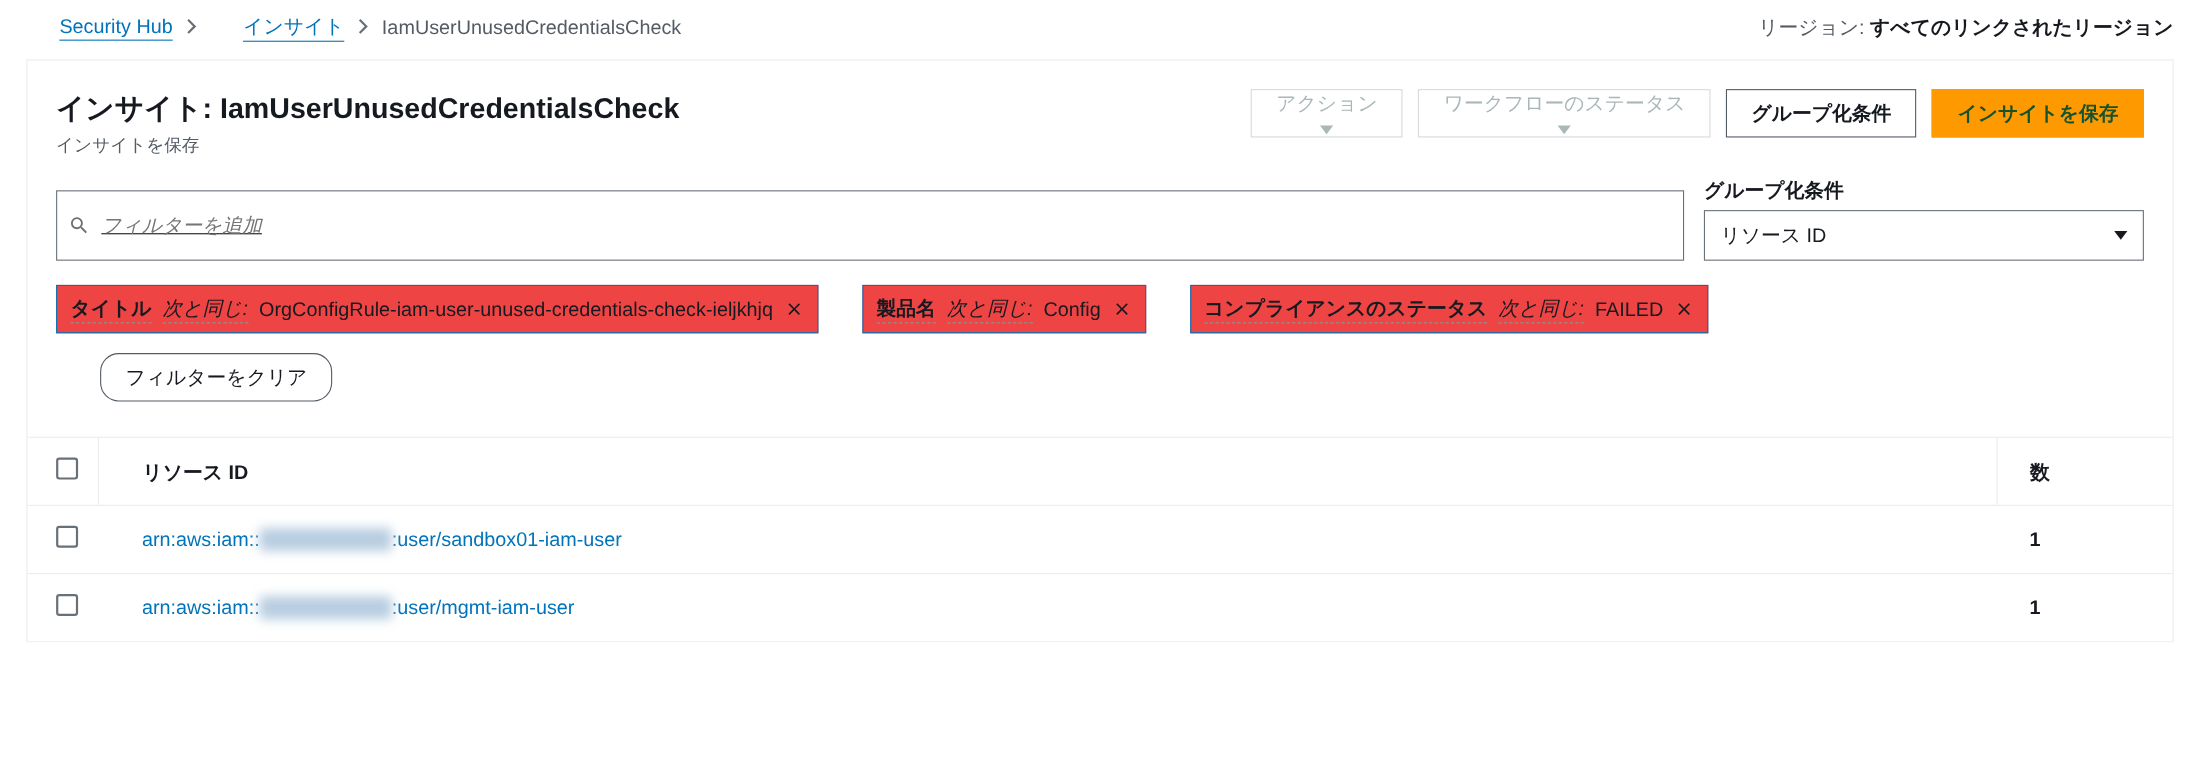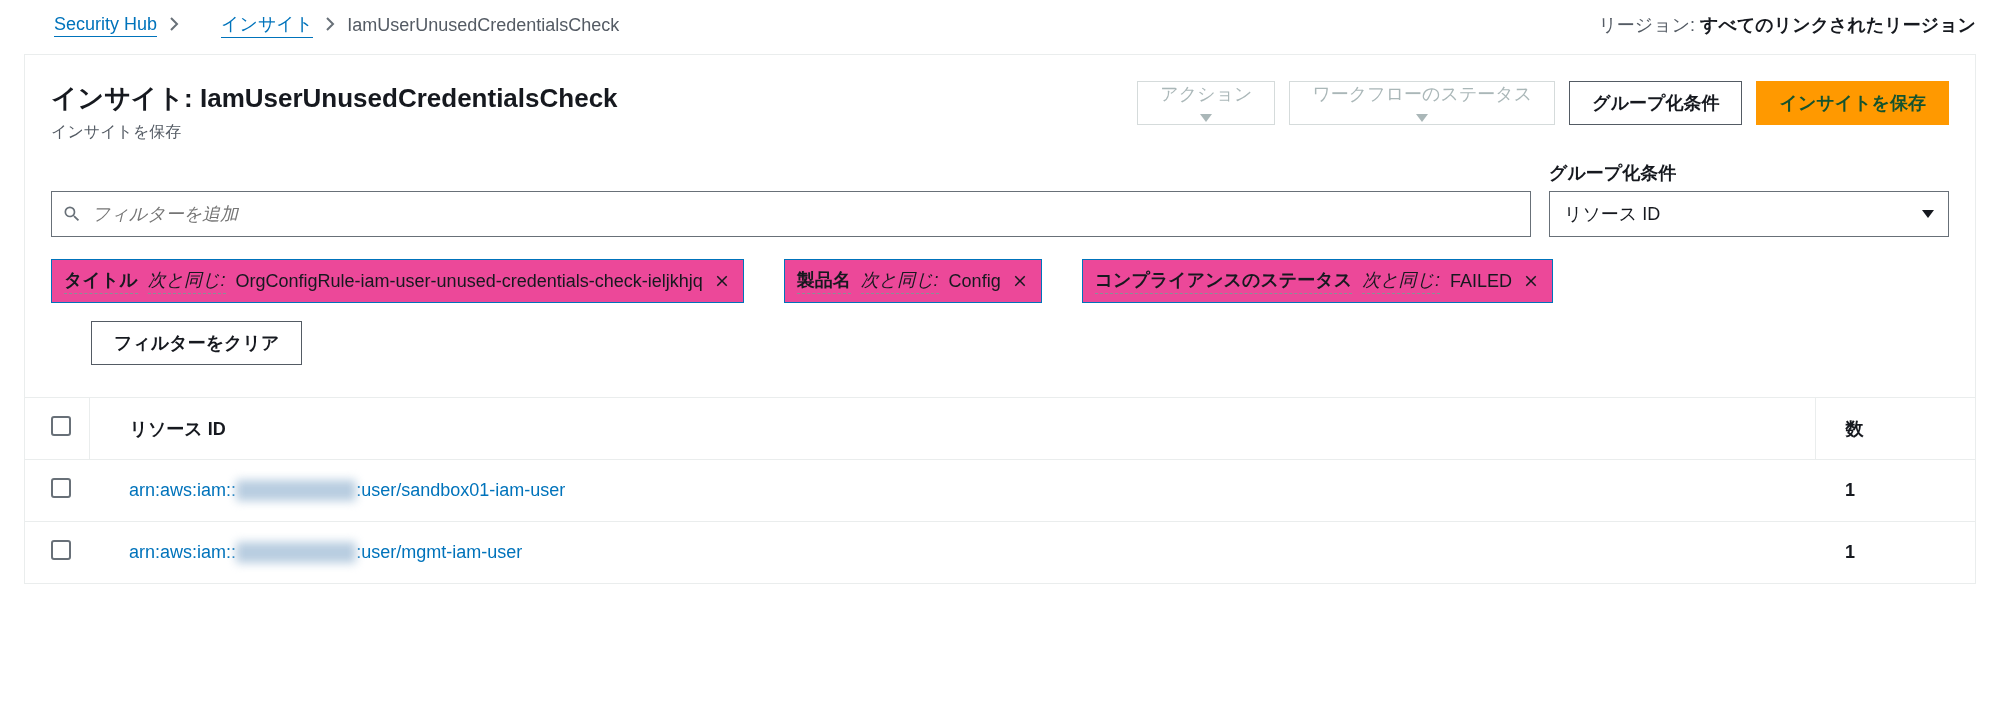--- a/index.html
+++ b/index.html
@@ -92,22 +92,23 @@
     .filter-top-row {
       display: flex;
       align-items: flex-end;
       gap: 18px;
     }
     .search-wrap {
       flex: 1;
       display: flex;
       align-items: center;
       border: 1px solid #687078;
-      height: 46px;
+      height: 64px;
       padding: 0 10px;
+      text-decoration: underline;
     }
     .search-wrap input {
       flex: 1;
       border: none;
       outline: none;
       font-size: 18px;
       font-style: italic;
       color: #687078;
       background: transparent;
     }
@@ -132,31 +133,31 @@
       flex-wrap: wrap;
       gap: 40px;
       margin-top: 22px;
       align-items: center;
     }
     .chip {
       display: inline-flex;
       align-items: center;
       gap: 10px;
       border: 1px solid #0073bb;
-      background: #ec4899;
+      background: #ef4444;
       padding: 8px 12px;
       font-size: 18px;
     }
     .chip .field { font-weight: 700; border-bottom: 1px dashed #879196; padding-bottom: 1px; }
     .chip .op { font-style: italic; border-bottom: 1px dashed #879196; padding-bottom: 1px; }
     .chip .val { }
     .chip .close { cursor: pointer; width: 18px; height: 18px; fill: #16191f; }
 
     .clear-filters-row { margin-top: 18px; margin-left: 40px; }
-    .btn.clear { font-weight: 700; color: #16191f; }
+    .btn.clear { font-weight: 400; color: #16191f; border-radius: 17px; }
 
     
     .table-wrap { border-top: 1px solid #eaeded; margin-top: 10px; }
     table { width: 100%; border-collapse: collapse; }
     th, td {
       text-align: left;
       padding: 18px 14px;
       font-size: 18px;
     }
     th {

